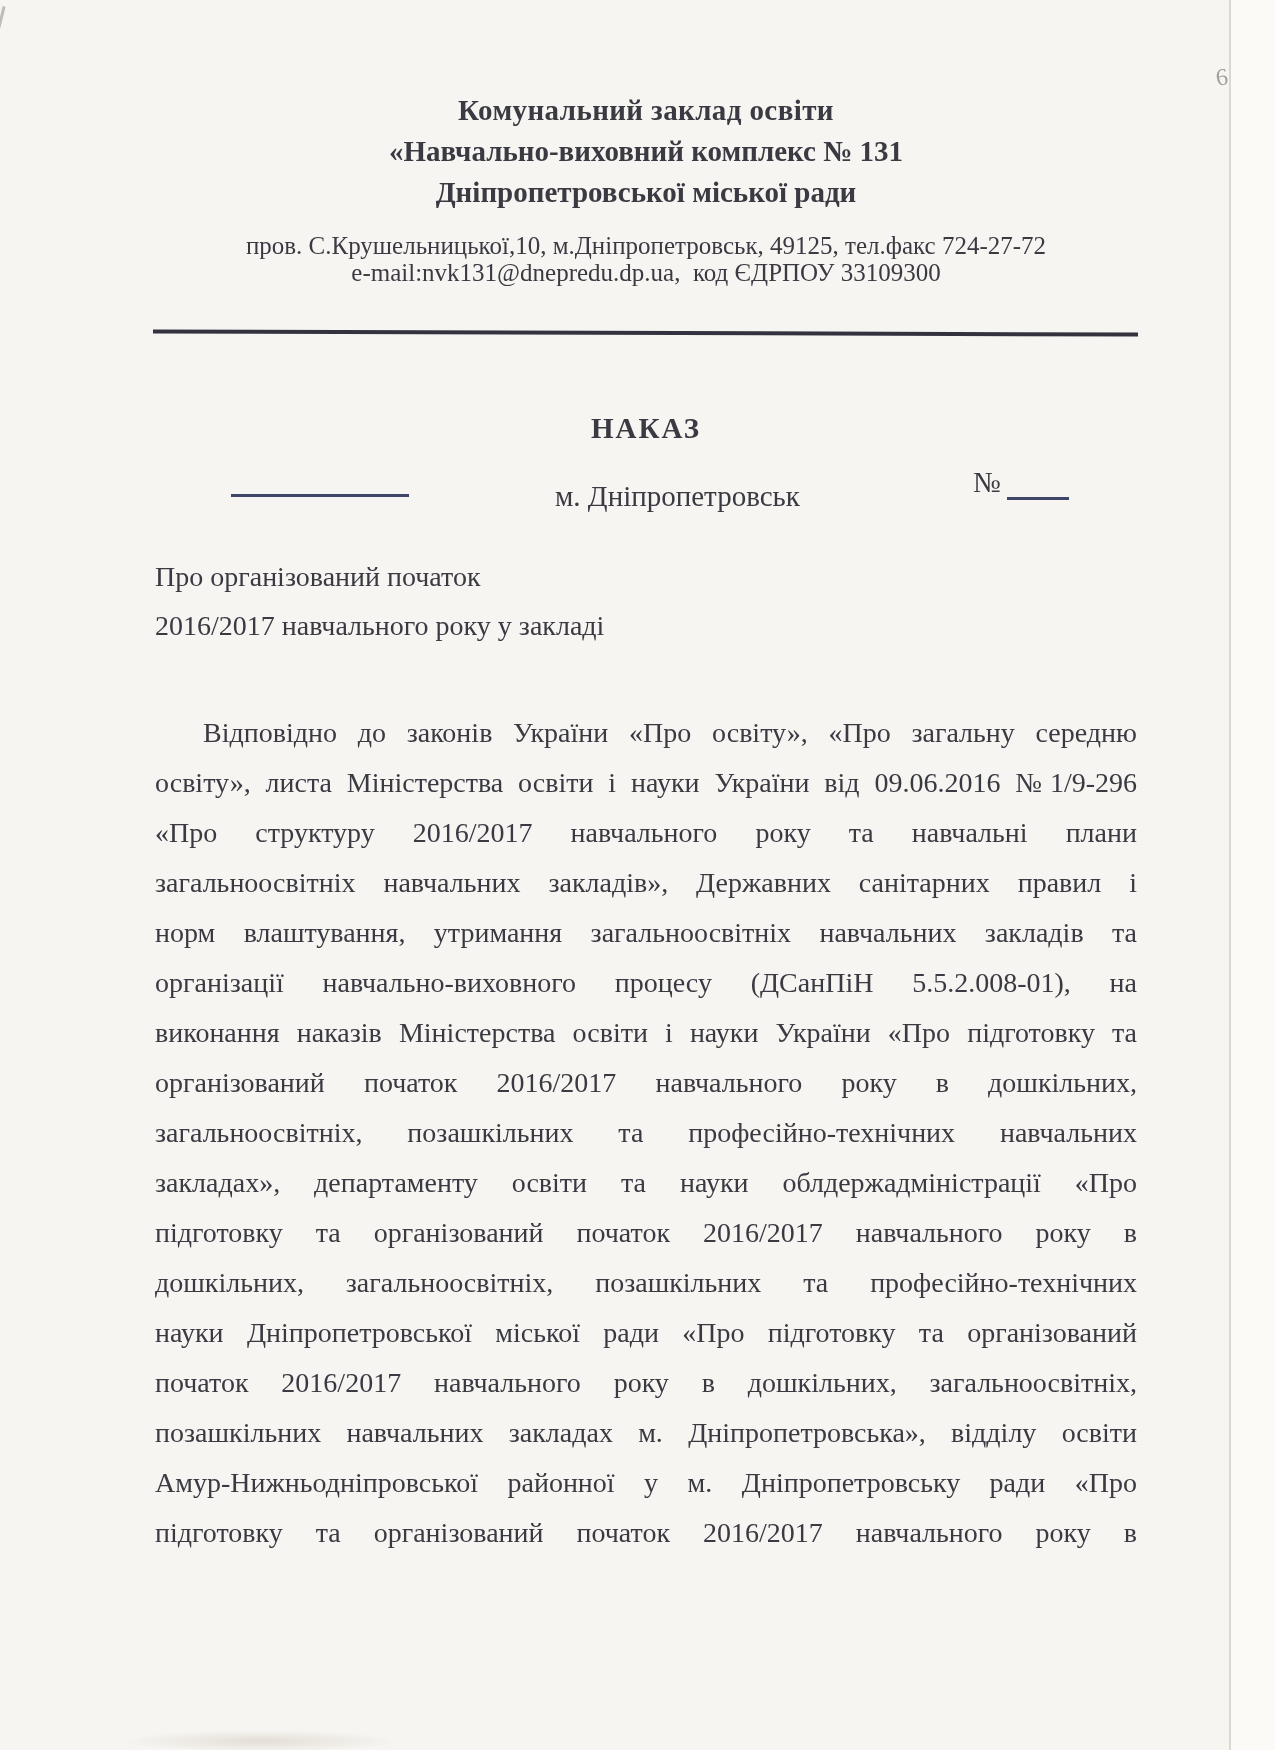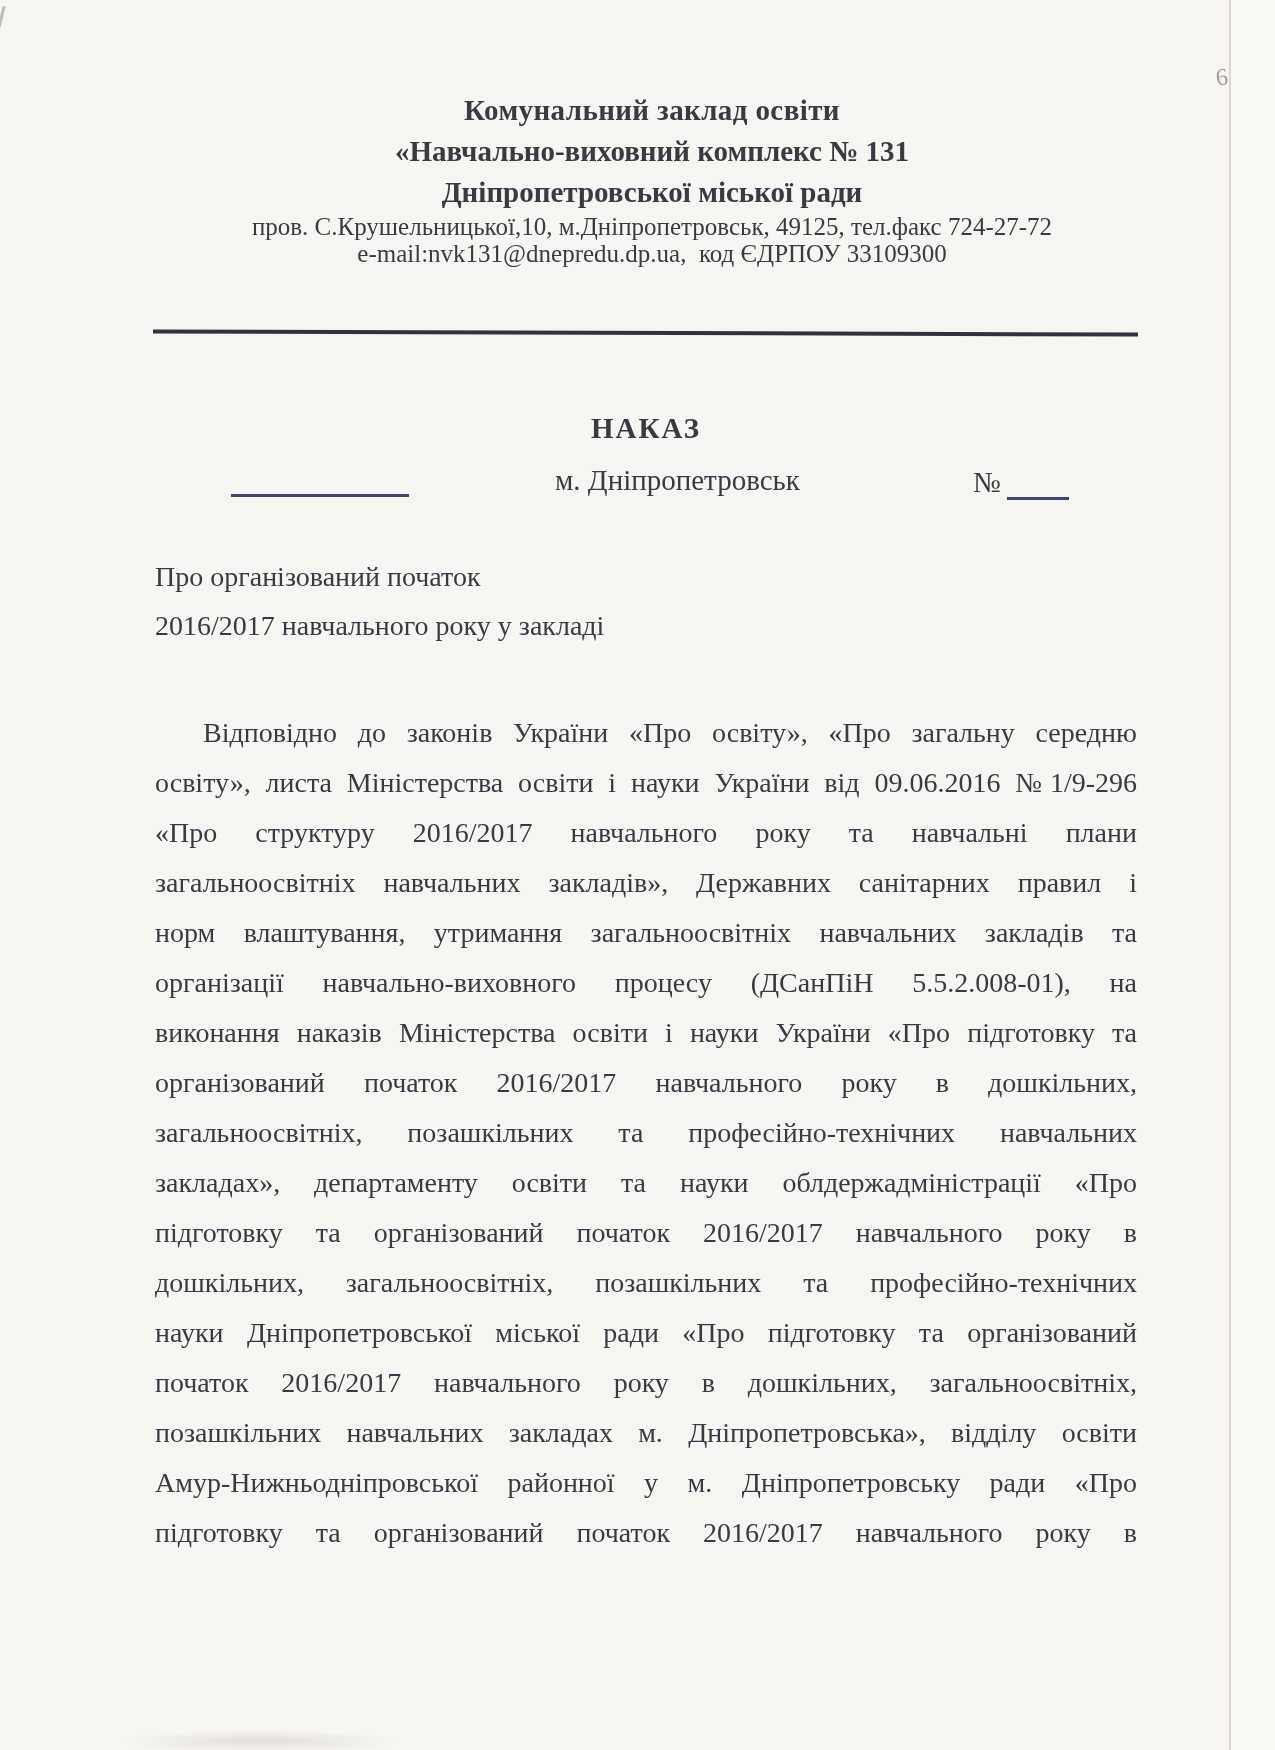--- a/index.html
+++ b/index.html
@@ -30,29 +30,29 @@
     background: radial-gradient(ellipse at center, rgba(205,195,178,.45), rgba(205,195,178,0) 70%);
   }
   .pencil-mark {
     position: absolute; left: 1216px; top: 64px;
     font-size: 24px; color: var(--pencil, #95918c);
     transform: rotate(-8deg); opacity: .85;
   }
 
   
   .letterhead {
-    position: absolute; left: 161px; top: 90px; width: 982px;
+    position: absolute; left: 155px; top: 90px; width: 982px;
     text-align: center;
   }
   .org-name {
     font-size: 29px; font-weight: bold; line-height: 41px;
     letter-spacing: .4px;
   }
   .org-line { font-size: 29px; line-height: 41px; font-weight: bold; }
-  .address-block { }
+  .address-block { margin-top: 19px; }
   .address-line {
     font-size: 25px; line-height: 27px; white-space: pre-wrap;
   }
 
   .header-rule {
     position: absolute; left: 153px; top: 331px; width: 985px; height: 4px;
     background: var(--rule, #33323e); transform: rotate(0.18deg);
   }
 
   .order-title {
@@ -61,21 +61,21 @@
     letter-spacing: 2px;
     margin-top: 26px;
   }
 
   
   .date-row { position: absolute; left: 155px; top: 464px; width: 982px; height: 50px; }
   .blank-date-line {
     position: absolute; left: 76px; top: 30px; width: 178px; height: 0;
     border-bottom: 3px solid var(--blank, #3e4568);
   }
-  .city-label { position: absolute; left: 400px; top: 0; font-size: 29px; }
+  .city-label { position: absolute; left: 400px; top: 16px; font-size: 29px; }
   .number-label { position: absolute; left: 818px; top: 2px; font-size: 29px; }
   .blank-number-line {
     position: absolute; left: 852px; top: 33px; width: 62px; height: 0;
     border-bottom: 3px solid var(--blank, #3e4568);
   }
 
   
   .subject-block {
     position: absolute; left: 155px; top: 552px; width: 982px;
     font-size: 28px;

